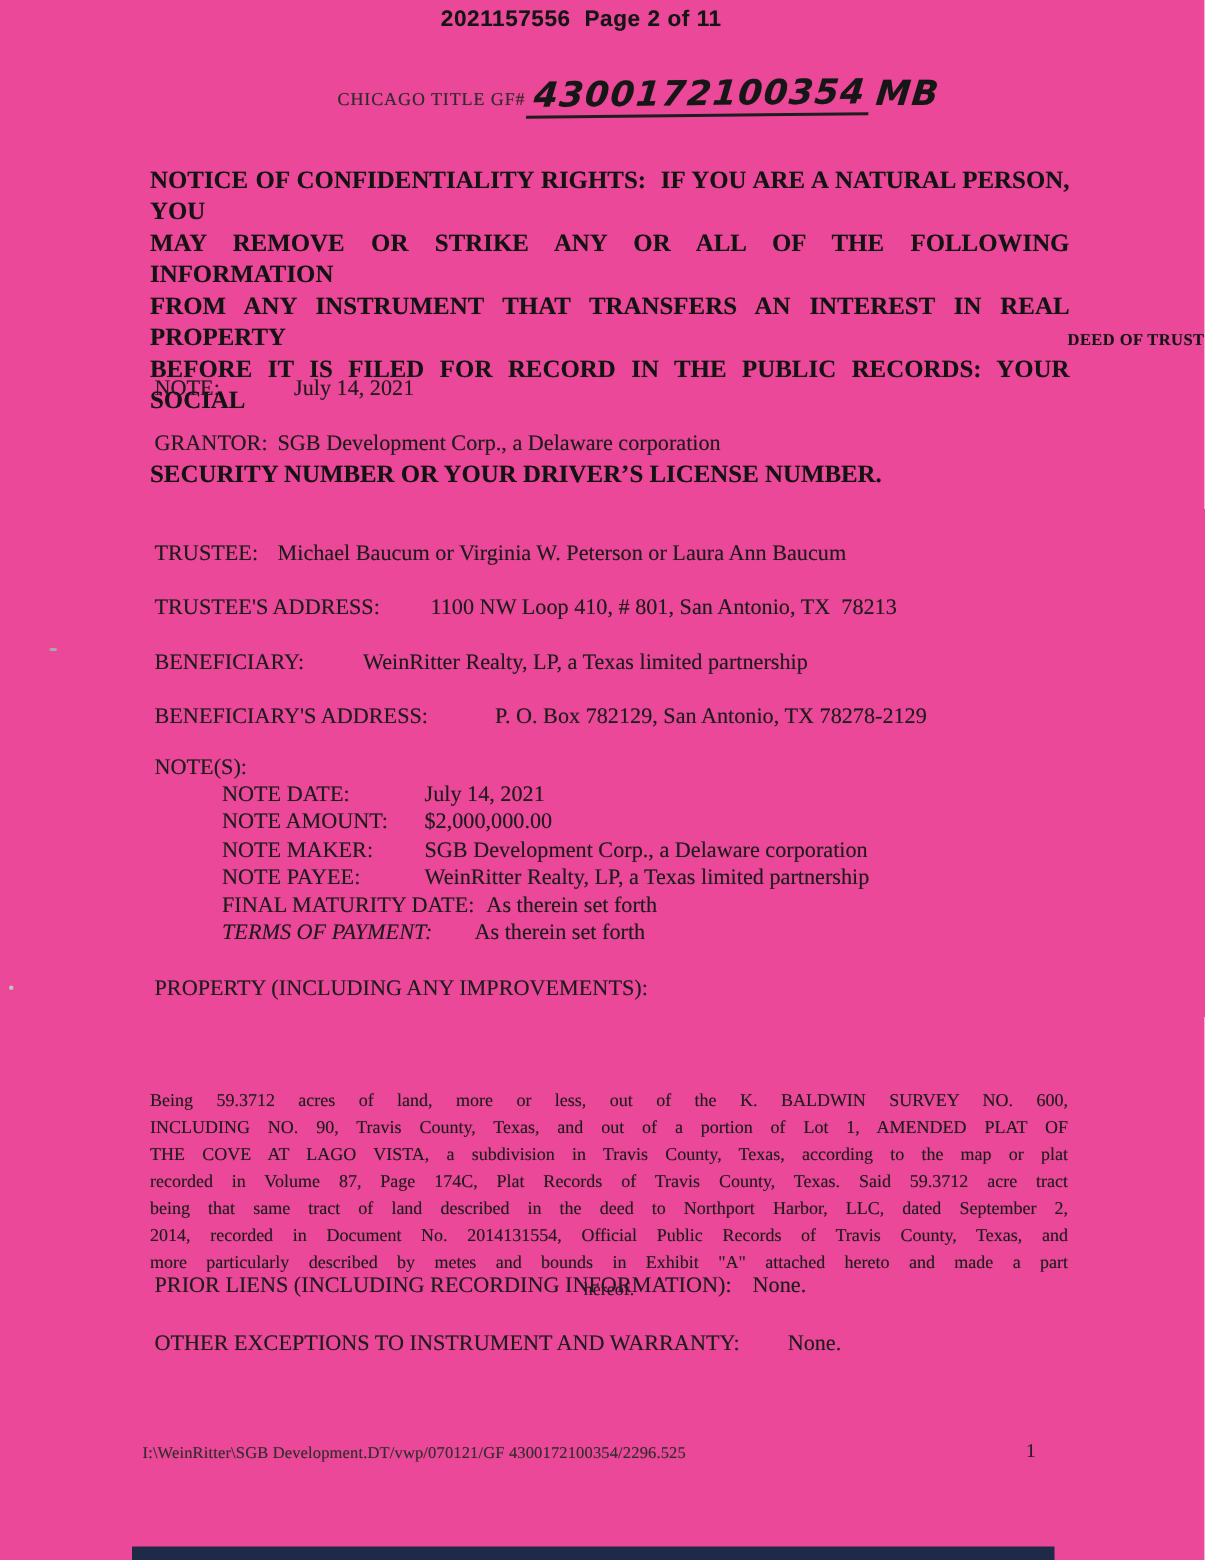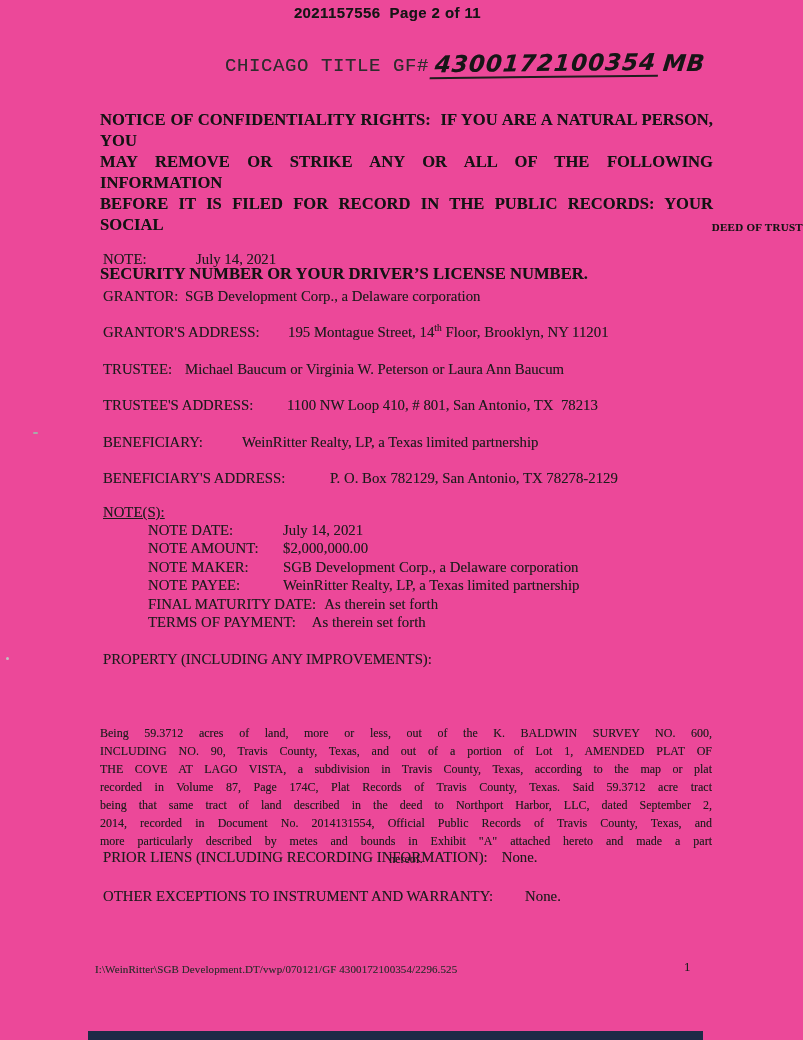--- a/index.html
+++ b/index.html
@@ -13,48 +13,48 @@
   
   .stamp {
     position:absolute; top:4px; left:0; width:100%;
     text-align:center; transform:translateX(-14px);
     font-family:"Liberation Sans","DejaVu Sans",sans-serif;
     font-weight:bold; font-size:15px; letter-spacing:.4px; color:#151515;
   }
   
   .gf-line { position:absolute; top:50px; left:225px; display:flex; align-items:baseline; }
   .gf-printed {
-    font-family:Liberation Mono, monospace;
-    font-size:19px; letter-spacing:.6px; color:#2d2d2d;
+    font-family:Liberation Serif, serif;
+    font-size:12px; letter-spacing:.6px; color:#2d2d2d;
   }
   .hand {
     font-family:"DejaVu Sans",sans-serif; font-style:italic; font-weight:bold;
     font-size:23px; letter-spacing:1px; color:#161616; white-space:nowrap;
   }
   .hand-digits { display:inline-block; transform:skewX(-6deg) rotate(-.6deg);
     border-bottom:2px solid #1d1d1d; padding:0 3px 0 4px; margin-left:2px; }
   .hand-mb { display:inline-block; transform:skewX(-6deg); margin-left:4px; }
   
   .notice { position:absolute; top:109px; left:100px; width:613px;
     font-weight:bold; font-size:16.6px; color:#131313; }
   .notice .jline { text-align:justify; text-align-last:justify; line-height:21px; white-space:normal; }
   .notice .lline { text-align:left; line-height:21px;margin-top:28px; }
   .doc-title { position:absolute; top:221px; left:0; width:100%; text-align:right;
     font-weight:bold; font-size:11px; letter-spacing:.3px; color:#141414;padding-left:32px; }
   
   .field-row { position:absolute; left:103px; font-size:14.8px; white-space:nowrap; }
   .field-row .lab { display:inline-block; }
   sup { font-size:9.5px; vertical-align:super; line-height:0; }
   
-  .notes-heading { position:absolute; left:103px; top:504px; font-size:14.8px;text-decoration:underline; }
+  .notes-heading { position:absolute; left:103px; top:504px; font-size:14.8px; }
   .notes-rows { position:absolute; left:148px; top:522px; font-size:14.8px; }
   .note-row { height:18.4px; white-space:nowrap; }
   .note-row .nlab { display:inline-block; width:135px; }
   .note-row .nlab-flow { display:inline-block; margin-right:8px; }
-  .note-row .nlab-flow2 { display:inline-block; margin-right:16px; }
+  .note-row .nlab-flow2 { display:inline-block; margin-right:28px;font-style:italic; }
   
   .prop-heading { position:absolute; left:103px; top:651px; font-size:14.8px; }
   .prop-body { position:absolute; left:100px; top:724px; width:612px; font-size:12px; }
   .prop-body .jline { text-align:justify; text-align-last:justify; line-height:18px; }
   .prop-body .lline { text-align:center; line-height:18px; }
   
   .liens-row { position:absolute; left:103px; top:849px; font-size:14.8px; white-space:nowrap; }
   .liens-row .val { margin-left:14px; }
   .exc-row { position:absolute; left:103px; top:888px; font-size:14.8px; white-space:nowrap; }
   .exc-row .val { margin-left:32px; }
@@ -74,37 +74,35 @@
   <div class="stamp">2021157556&nbsp; Page 2 of 11</div>
 
   <div class="gf-line">
     <span class="gf-printed">CHICAGO TITLE GF#</span>
     <span class="hand"><span class="hand-digits">4300172100354</span><span class="hand-mb">MB</span></span>
   </div>
 
   <div class="notice">
     <div class="jline">NOTICE OF CONFIDENTIALITY RIGHTS:&nbsp; IF YOU ARE A NATURAL PERSON, YOU</div>
     <div class="jline">MAY REMOVE OR STRIKE ANY OR ALL OF THE FOLLOWING INFORMATION</div>
+    <div class="jline">FROM ANY INSTRUMENT THAT TRANSFERS AN INTEREST IN REAL PROPERTY</div>
     <div class="jline">BEFORE IT IS FILED FOR RECORD IN THE PUBLIC RECORDS: YOUR SOCIAL</div>
     <div class="lline">SECURITY NUMBER OR YOUR DRIVER’S LICENSE NUMBER.</div>
   </div>
 
   <div class="doc-title">DEED OF TRUST</div>
 
   <div class="field-row" style="top:251px">
     <span class="lab" style="width:93px">NOTE:</span><span>July 14, 2021</span>
   </div>
 
   <div class="field-row" style="top:288px">
     <span class="lab" style="width:82px">GRANTOR:</span><span>SGB Development Corp., a Delaware corporation</span>
   </div>
 
-  <div class="field-row" style="top:324px">
-    <span class="lab" style="width:185px">GRANTOR'S ADDRESS:</span><span><span>195 Montague Street, 14</span><sup>th</sup><span> Floor, Brooklyn, NY 11201</span></span>
-  </div>
 
   <div class="field-row" style="top:361px">
     <span class="lab" style="width:82px">TRUSTEE:</span><span>Michael Baucum or Virginia W. Peterson or Laura Ann Baucum</span>
   </div>
 
   <div class="field-row" style="top:397px">
     <span class="lab" style="width:184px">TRUSTEE'S ADDRESS:</span><span>1100 NW Loop 410, # 801, San Antonio, TX&nbsp; 78213</span>
   </div>
 
   <div class="field-row" style="top:434px">

